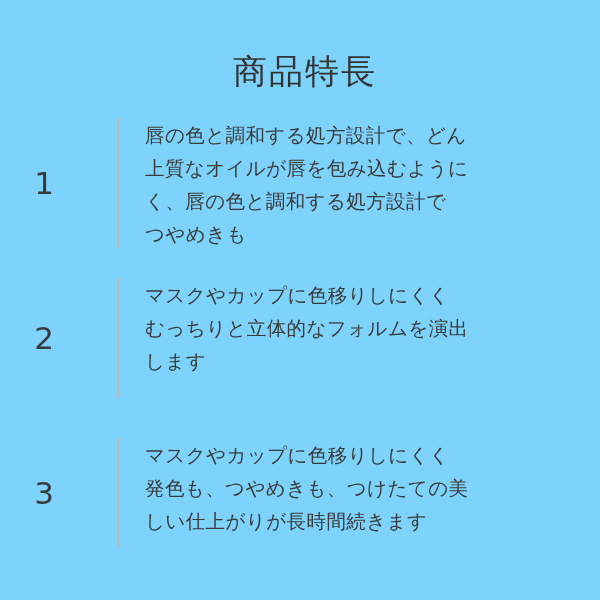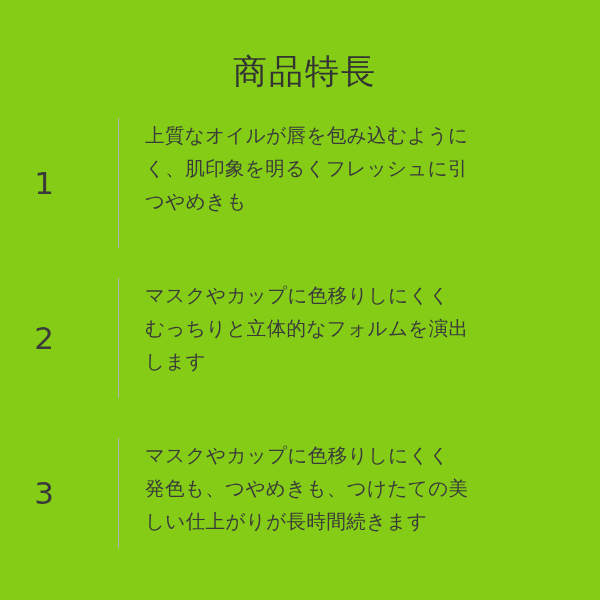--- a/index.html
+++ b/index.html
@@ -11,21 +11,21 @@
 
   body {
     font-family: "DejaVu Sans", "Liberation Sans", sans-serif;
     -webkit-font-smoothing: antialiased;
   }
 
   #page {
     position: relative;
     width: 600px;
     height: 600px;
-    background: #84cc16;
+    background: #7dd3fc;
     overflow: hidden;
     box-sizing: border-box;
   }
 
   
   .page-title {
     position: absolute;
     left: 0;
     top: 50px;
     width: 600px;
@@ -109,22 +109,23 @@
 <div id="page">
 
   <h1 class="page-title">商品特長</h1>
 
   <div class="feature-list">
 
     <div class="feature-item" data-index="0">
       <div class="feature-number">1</div>
       <div class="feature-divider"></div>
       <div class="feature-text">
+        <span class="feature-line">唇の色と調和する処方設計で、どん</span>
         <span class="feature-line">上質なオイルが唇を包み込むように</span>
-        <span class="feature-line">く、肌印象を明るくフレッシュに引</span>
+        <span class="feature-line">く、唇の色と調和する処方設計で</span>
         <span class="feature-line">つやめきも</span>
       </div>
     </div>
 
     <div class="feature-item" data-index="1">
       <div class="feature-number">2</div>
       <div class="feature-divider"></div>
       <div class="feature-text">
         <span class="feature-line">マスクやカップに色移りしにくく</span>
         <span class="feature-line">むっちりと立体的なフォルムを演出</span>

